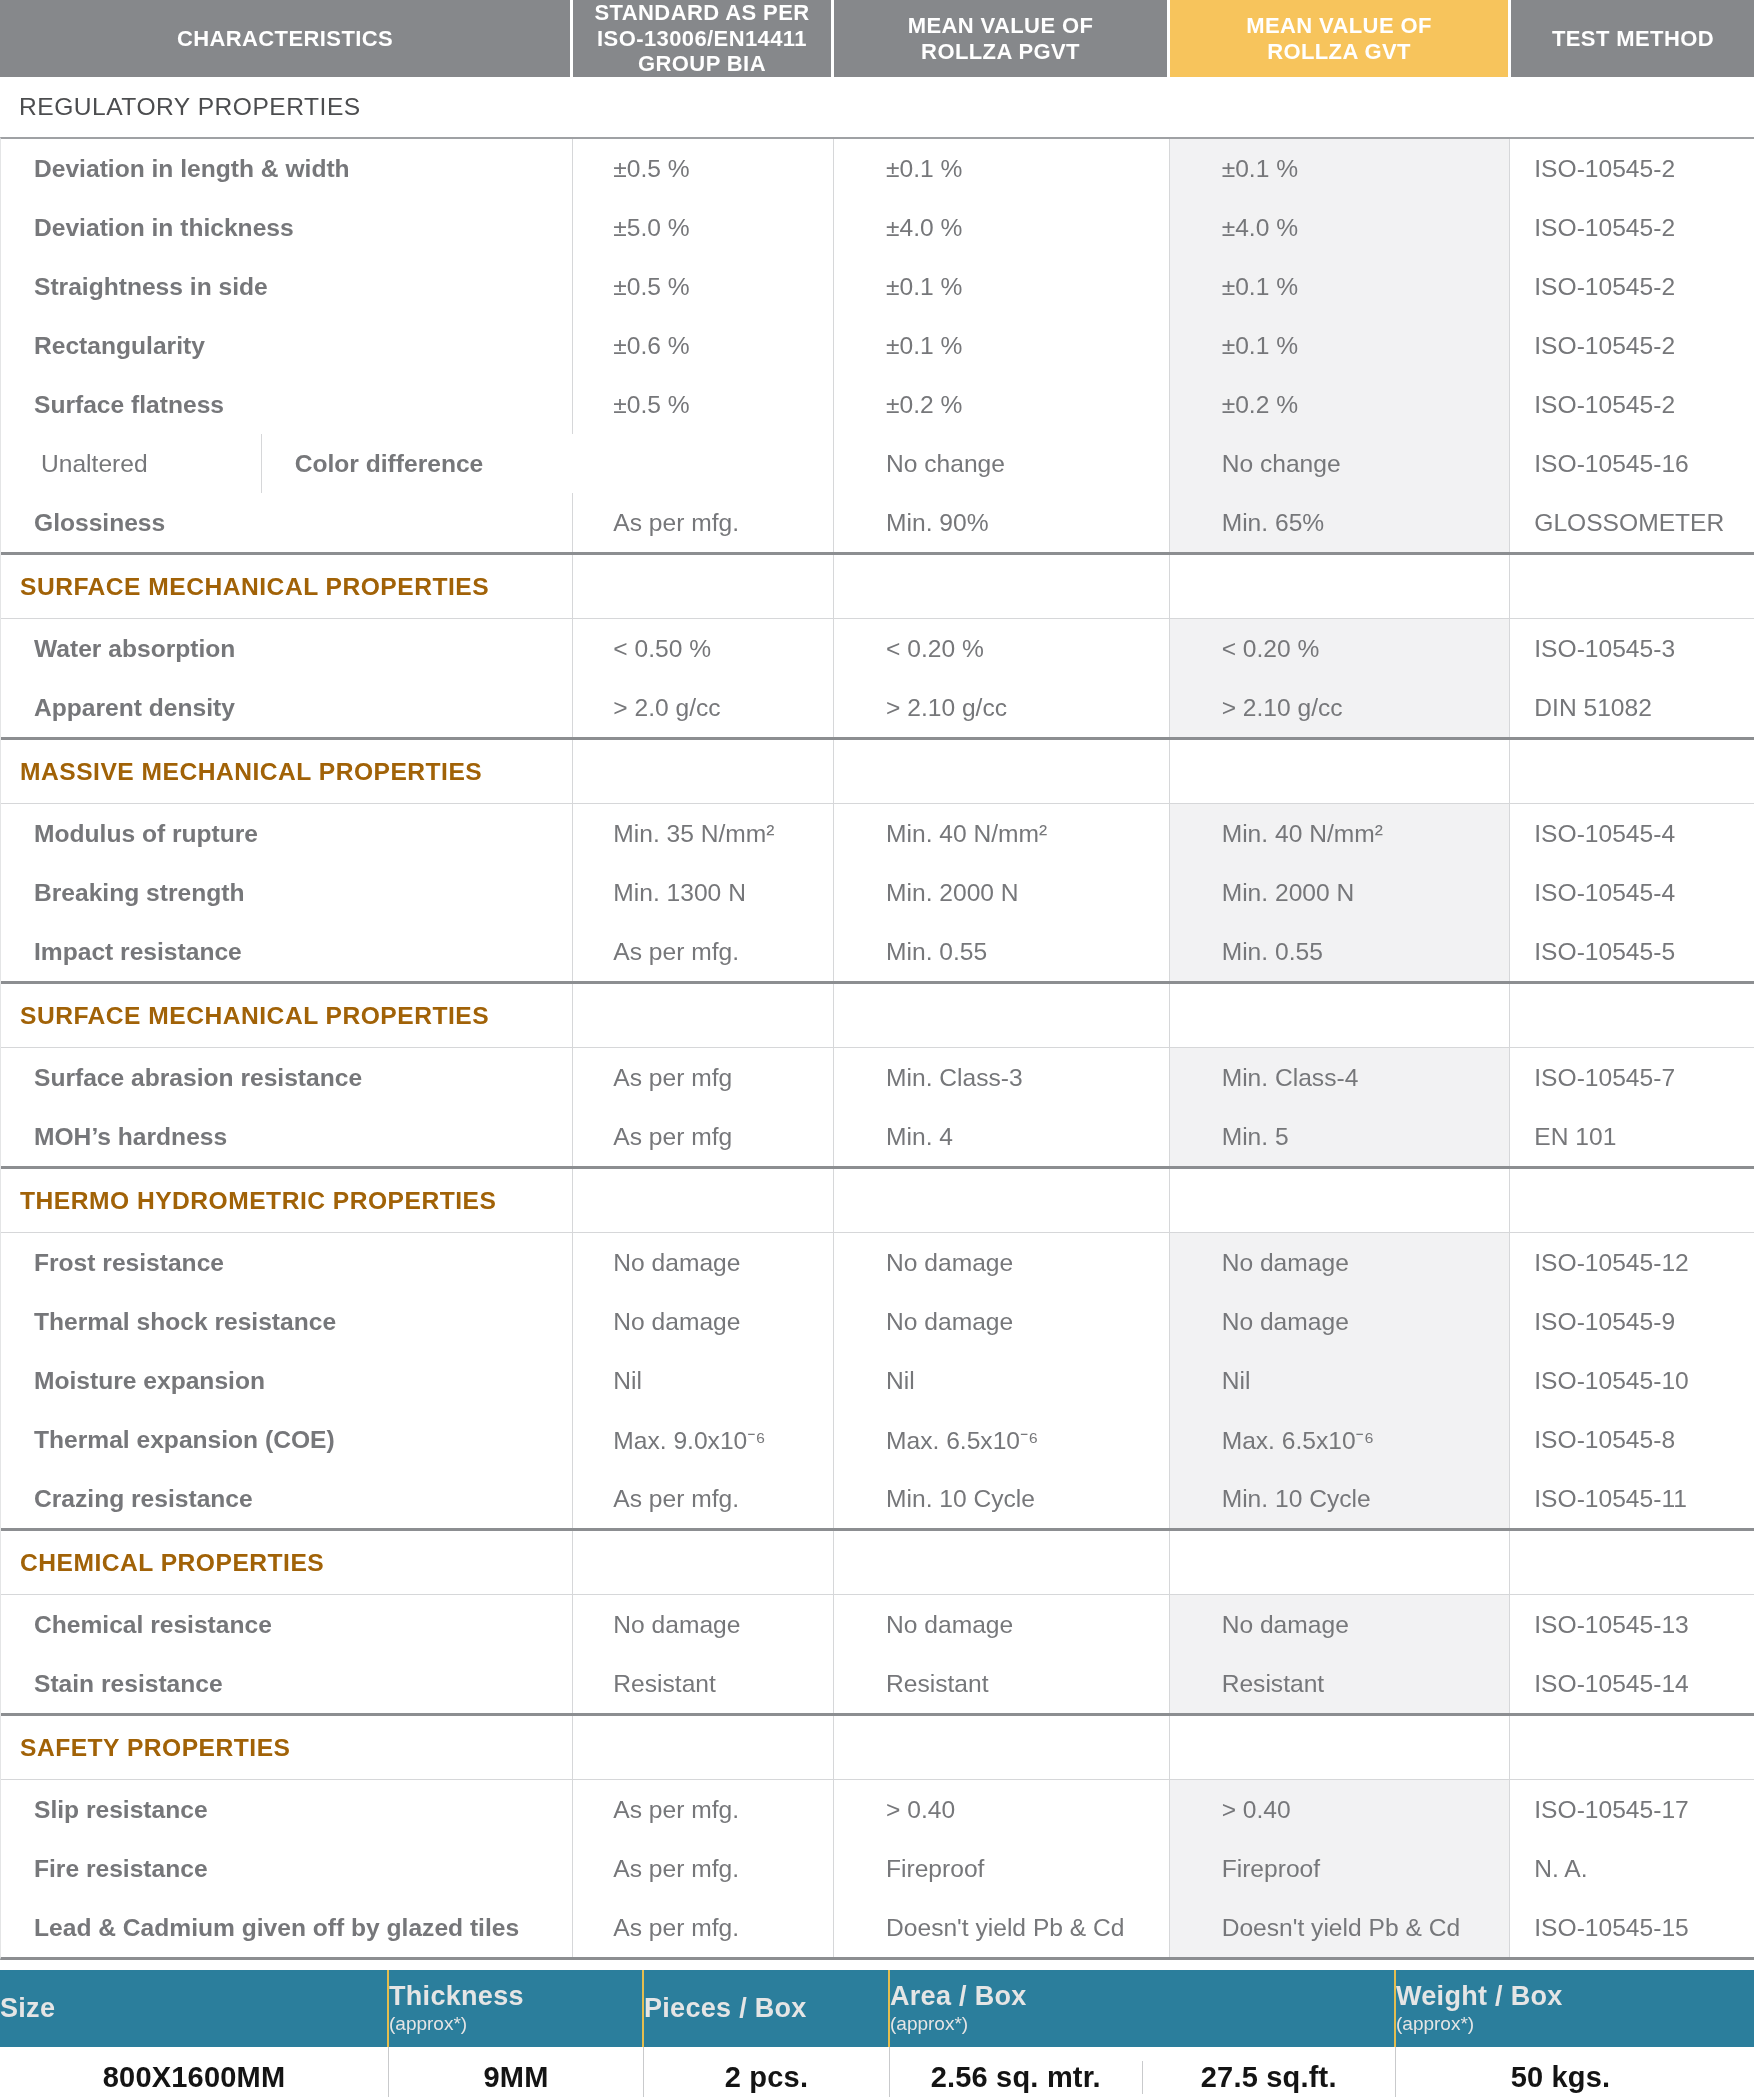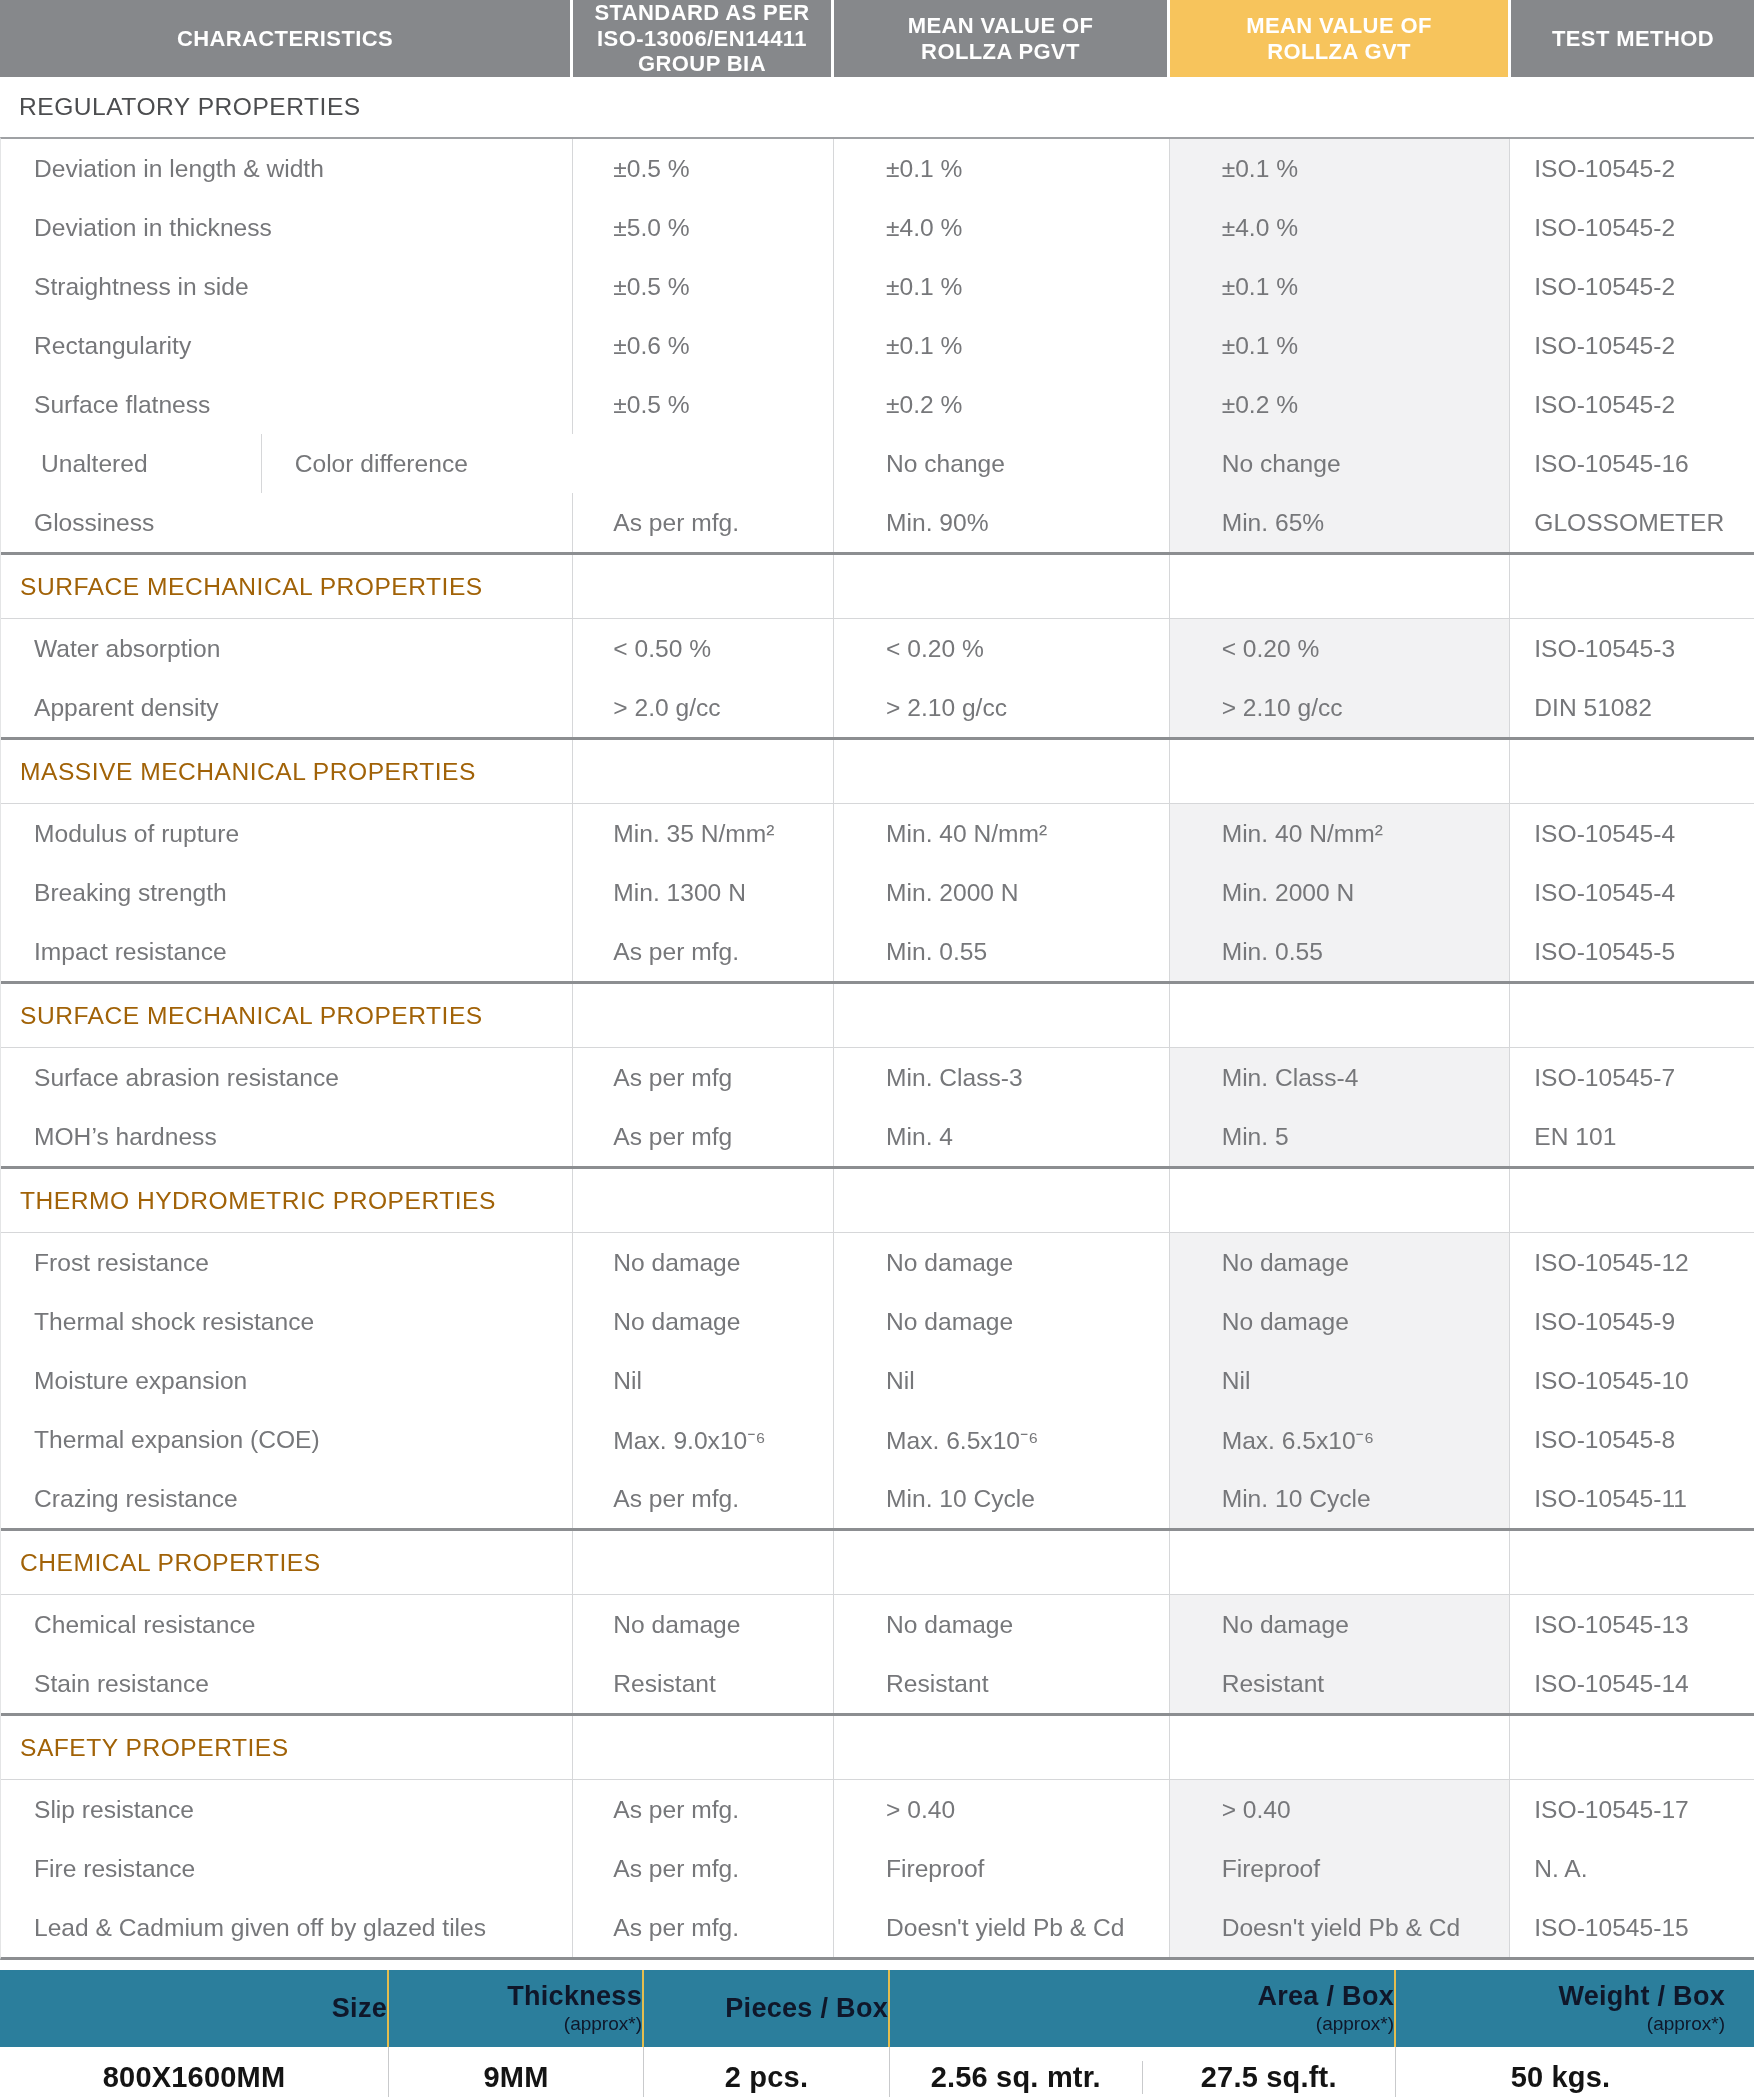--- a/index.html
+++ b/index.html
@@ -32,36 +32,36 @@
     box-sizing:border-box;
   }
   .row { display:flex; }
   .cell {
     box-sizing:border-box; display:flex; align-items:center;
     font-size:24.6px; color:#76777a;
   }
   .cell:not(:last-child){ border-right:1.6px solid #d6d7d9; }
   .data-row { height:59px; }
   .data-row .c3 { background:#f2f2f3; }
-  .c0 { padding-left:33px; }
+  .c0 { padding-left:33px;font-weight:bold; }
   .c1 { padding-left:40px; }
   .c2 { padding-left:52px; }
   .c3 { padding-left:52px; }
   .c4 { padding-left:24px; }
   .section-row {
     height:63px; border-top:3.2px solid #8c8e91; border-bottom:1.6px solid #d6d7d9;
   }
   .section-row .c0 { padding-left:19px; color:#a16207; letter-spacing:0.5px; }
 
   
   .fgap { height:9.5px; }
   .footer-head { display:flex; height:77px; background:#2b7e9c; }
   .fh {
     box-sizing:border-box; display:flex; flex-direction:column;
-    justify-content:center; align-items:flex-end; color:#0f172a; text-align:center;
+    justify-content:center; align-items:flex-start; color:#e5e5e5; text-align:center;
   }
   .fh:not(:last-child){ border-right:2.4px solid #e4bd4f; }
   .fh .t { font-size:27px; font-weight:700; letter-spacing:0.3px; }
   .fh .s { font-size:19px; margin-top:1.6px; }
   .footer-vals { display:flex; height:62px; background:#ffffff; }
   .fv {
     box-sizing:border-box; display:flex; align-items:center; justify-content:center;
     font-size:29px; font-weight:700; color:#141414; letter-spacing:0.2px;
   }
   .fv:not(:last-child){ border-right:1.6px solid #c9cacc; }

